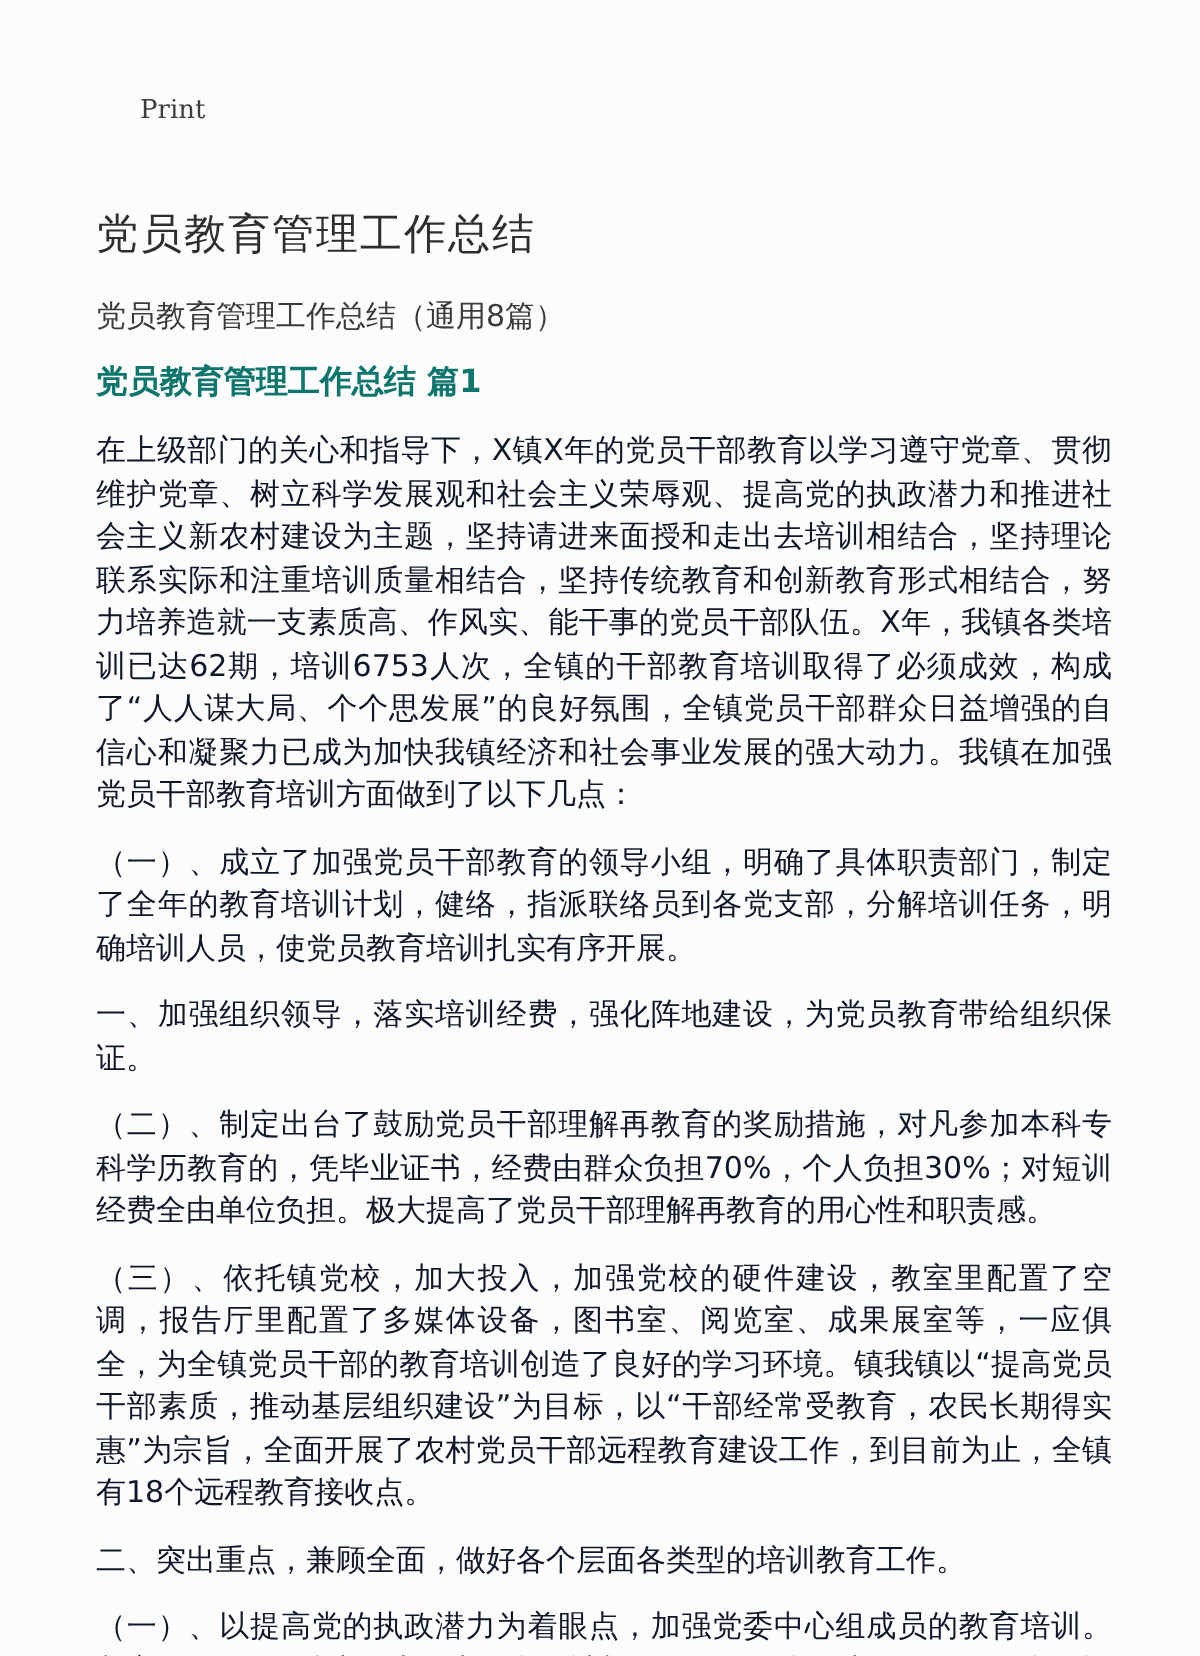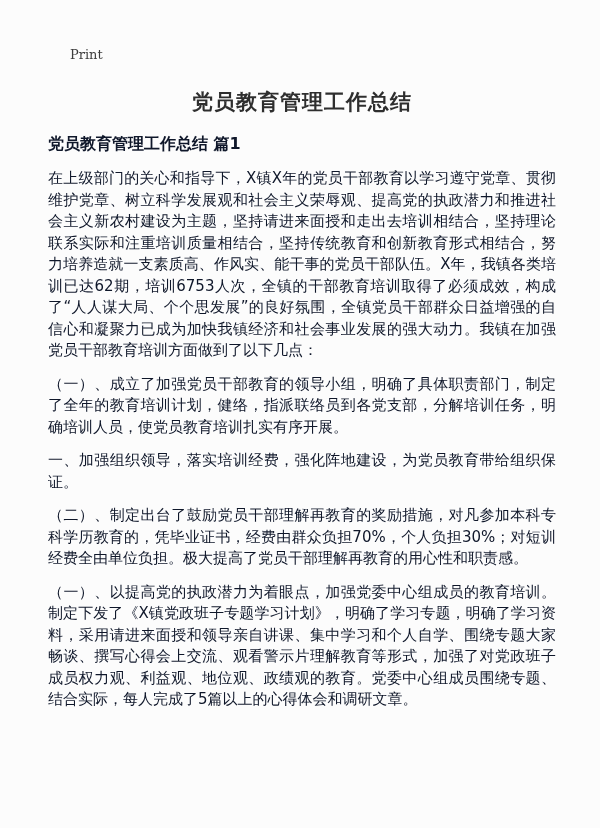--- a/index.html
+++ b/index.html
@@ -22,65 +22,67 @@
   .print-link {
     font-family: "DejaVu Serif", "Liberation Serif", serif;
     font-size: 13px;
     color: #3d3d3d;
     margin: 0 0 16px 22px;
     display: inline-block;
     cursor: pointer;
   }
   .doc-title {
     font-size: 21px;
-    font-weight: bold;
-    text-align: center;
+    font-weight: normal;
     color: #2e2e2e;
-    margin: 10px 0 18px 0;
+    margin: 24px 0 18px 0;
     letter-spacing: 1px;
   }
   .doc-subtitle {
     font-size: 15px;
     font-weight: normal;
     color: #3a3a3a;
     margin: 0 0 13px 0;
   }
   .article-heading {
     font-size: 16px;
     font-weight: bold;
-    color: #0f172a;
+    color: #0f766e;
     margin: 0 0 13px 0;
   }
   p.body-para {
     font-size: 15px;
     line-height: 21.5px;
     margin: 0 0 12px 0;
     text-align: justify;
     color: #0f172a;
   }
 </style>
 </head>
 <body>
 
 <div class="page">
 
   <span class="print-link">Print</span>
 
   <h1 class="doc-title">党员教育管理工作总结</h1>
 
+  <p class="doc-subtitle">党员教育管理工作总结（通用8篇）</p>
 
   <h2 class="article-heading">党员教育管理工作总结 篇1</h2>
 
   <p class="body-para">在上级部门的关心和指导下，X镇X年的党员干部教育以学习遵守党章、贯彻维护党章、树立科学发展观和社会主义荣辱观、提高党的执政潜力和推进社会主义新农村建设为主题，坚持请进来面授和走出去培训相结合，坚持理论联系实际和注重培训质量相结合，坚持传统教育和创新教育形式相结合，努力培养造就一支素质高、作风实、能干事的党员干部队伍。X年，我镇各类培训已达62期，培训6753人次，全镇的干部教育培训取得了必须成效，构成了“人人谋大局、个个思发展”的良好氛围，全镇党员干部群众日益增强的自信心和凝聚力已成为加快我镇经济和社会事业发展的强大动力。我镇在加强党员干部教育培训方面做到了以下几点：</p>
 
   <p class="body-para">（一）、成立了加强党员干部教育的领导小组，明确了具体职责部门，制定了全年的教育培训计划，健络，指派联络员到各党支部，分解培训任务，明确培训人员，使党员教育培训扎实有序开展。</p>
 
   <p class="body-para">一、加强组织领导，落实培训经费，强化阵地建设，为党员教育带给组织保证。</p>
 
   <p class="body-para">（二）、制定出台了鼓励党员干部理解再教育的奖励措施，对凡参加本科专科学历教育的，凭毕业证书，经费由群众负担70%，个人负担30%；对短训经费全由单位负担。极大提高了党员干部理解再教育的用心性和职责感。</p>
 
+  <p class="body-para">（三）、依托镇党校，加大投入，加强党校的硬件建设，教室里配置了空调，报告厅里配置了多媒体设备，图书室、阅览室、成果展室等，一应俱全，为全镇党员干部的教育培训创造了良好的学习环境。镇我镇以“提高党员干部素质，推动基层组织建设”为目标，以“干部经常受教育，农民长期得实惠”为宗旨，全面开展了农村党员干部远程教育建设工作，到目前为止，全镇有18个远程教育接收点。</p>
 
+  <p class="body-para">二、突出重点，兼顾全面，做好各个层面各类型的培训教育工作。</p>
 
   <p class="body-para">（一）、以提高党的执政潜力为着眼点，加强党委中心组成员的教育培训。制定下发了《X镇党政班子专题学习计划》，明确了学习专题，明确了学习资料，采用请进来面授和领导亲自讲课、集中学习和个人自学、围绕专题大家畅谈、撰写心得会上交流、观看警示片理解教育等形式，加强了对党政班子成员权力观、利益观、地位观、政绩观的教育。党委中心组成员围绕专题、结合实际，每人完成了5篇以上的心得体会和调研文章。</p>
 
   
 
 </div>
 
 </body></html>

